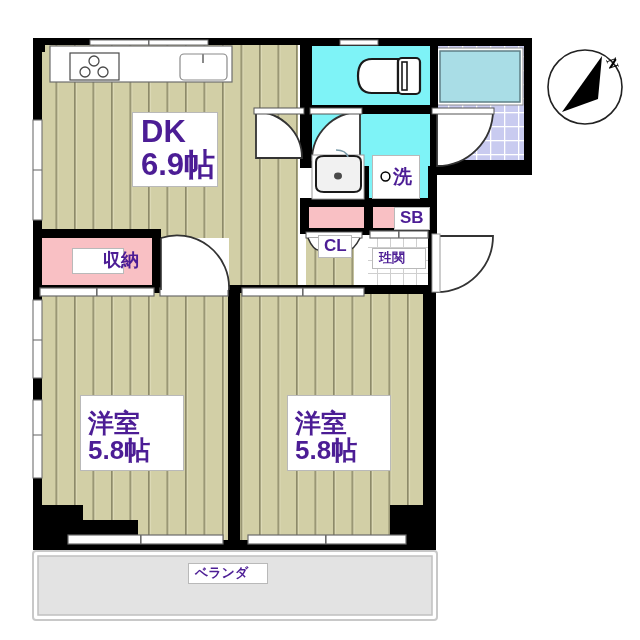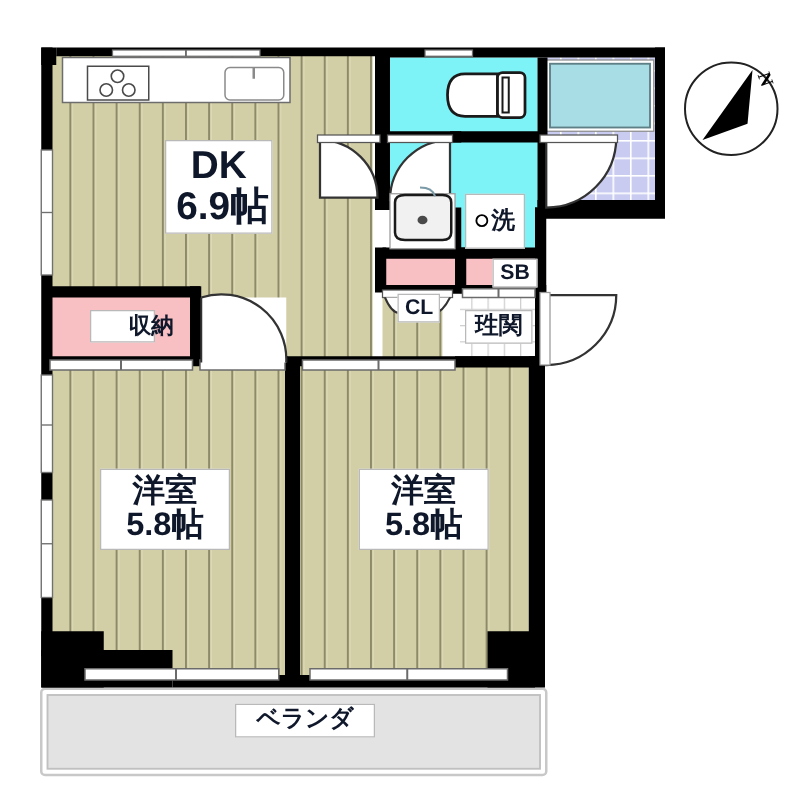--- a/index.html
+++ b/index.html
@@ -17,38 +17,39 @@
   #plan {
     position: absolute;
     left: 0; top: 0;
     width: 640px;
     height: 640px;
   }
   .lbl {
     position: absolute;
     background: #ffffff;
     border: 1px solid #b9b9b9;
-    color: #0f172a;
-    text-align: center;
+    color: #4c1d95;
+    text-align: left;
     line-height: 1.05;
     font-weight: bold;
     box-sizing: border-box;
     white-space: nowrap;
   }
   .lbl-dk {
     font-size: 31px;
     padding: 3px 8px 5px 8px;
     letter-spacing: 0px;
   }
   .lbl-room {
     font-size: 26px;
-    padding: 3px 7px 5px 7px;
+    padding: 14px 7px 5px 7px;
+    margin-top: 20px;
   }
   .lbl-sm {
-    font-size: 19px;
+    font-size: 13px;
     padding: 2px 6px 3px 6px;
   }
   .lbl-xs {
     font-size: 17px;
     padding: 1px 5px 2px 5px;
   }
   .lbl-ver {
     font-size: 18px;
     padding: 2px 6px 3px 6px;
   }
@@ -331,21 +332,21 @@
 </div>
 
 <div class="lbl lbl-xs" style="left:394px; top:207px; width:36px;">
   <span>SB</span>
 </div>
 
 <div class="lbl lbl-sm" style="left:372px; top:248px; width:54px;">
   <span>珄関</span>
 </div>
 
-<div class="lbl lbl-sm" style="left:188px; top:563px; width:112px;">
+<div class="lbl lbl-sm" style="left:188px; top:563px; width:80px;">
   <span>ベランダ</span>
 </div>
 
 <svg style="position:absolute; left:540px; top:42px;" width="90" height="90" viewBox="0 0 90 90">
   <circle cx="45" cy="45" r="37" fill="#ffffff" stroke="#222222" stroke-width="1.6"></circle>
   <path d="M 62 14 L 22 70 L 58 57 Z" fill="#000000"></path>
   <text x="66" y="18" font-family="'Liberation Serif', serif" font-size="15" font-weight="bold" fill="#000000" transform="rotate(70 66 18)">N</text>
 </svg>
 
 </body></html>

